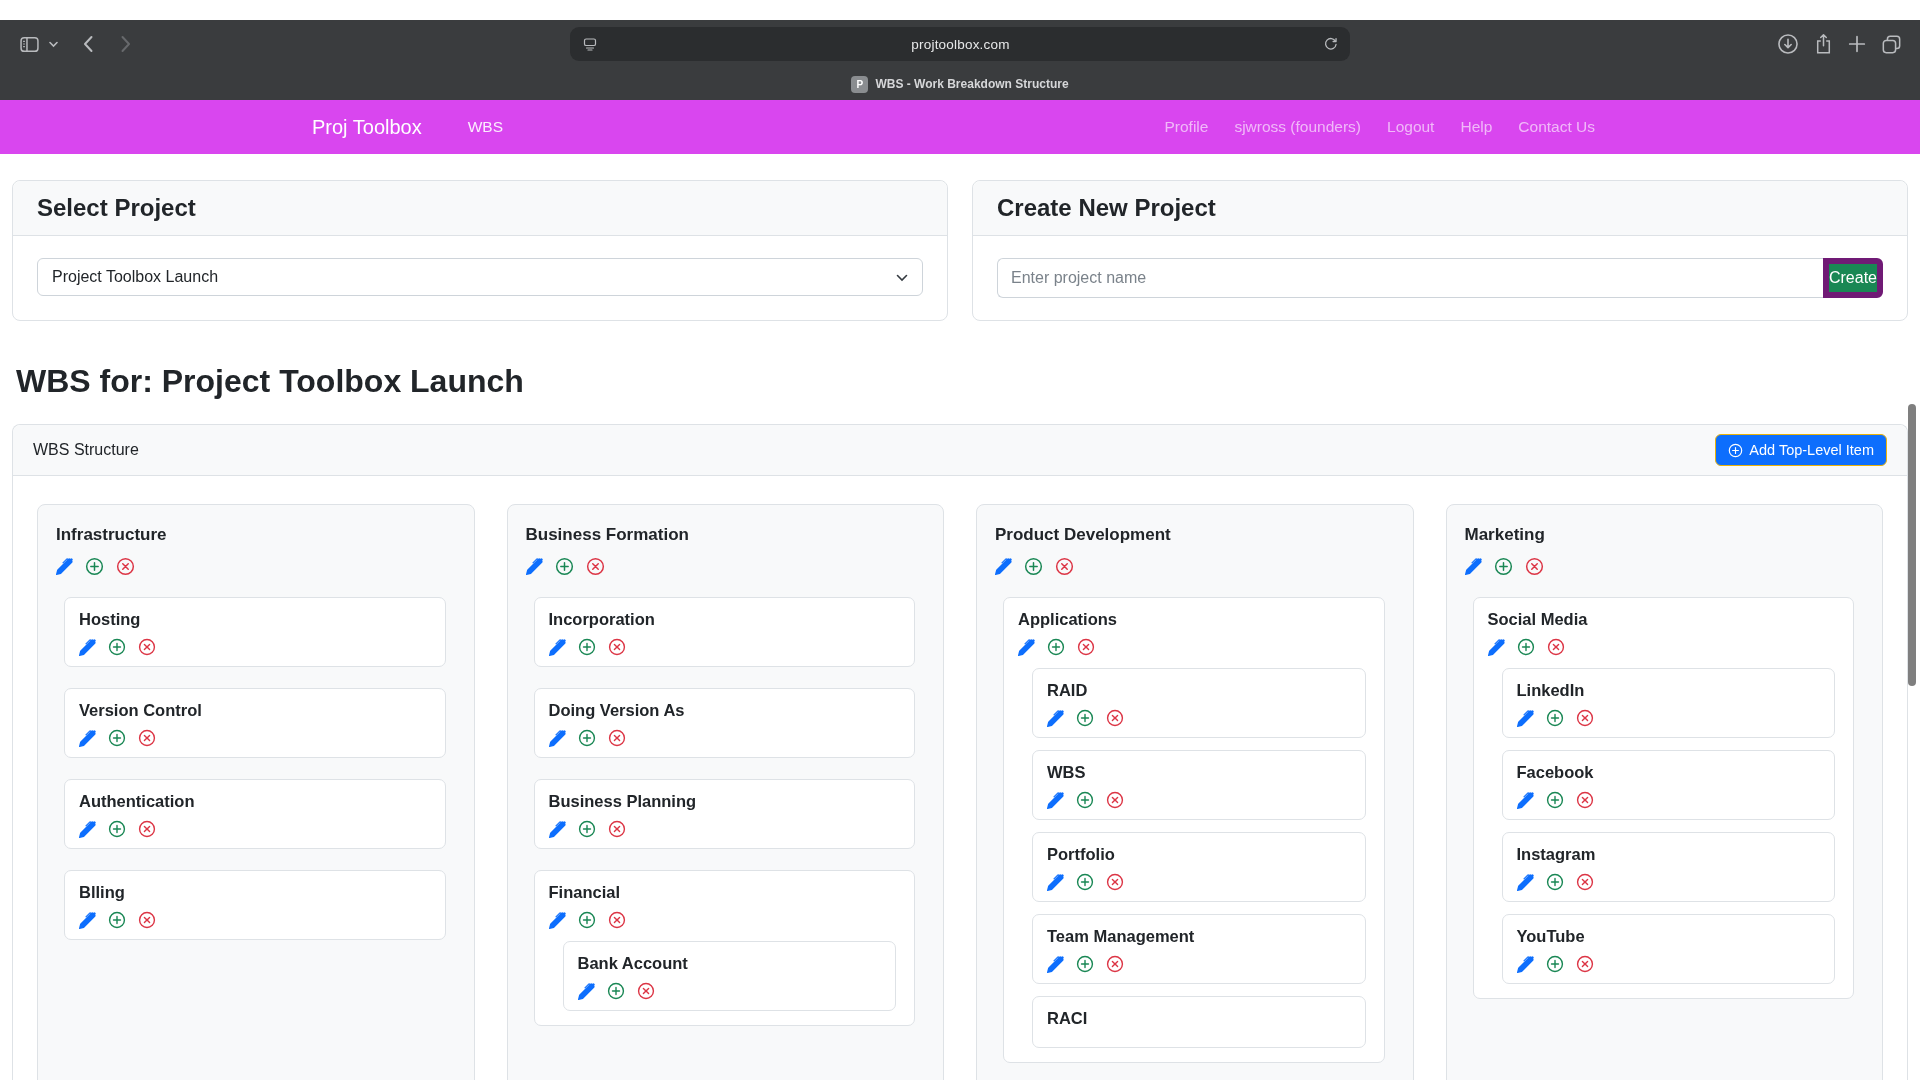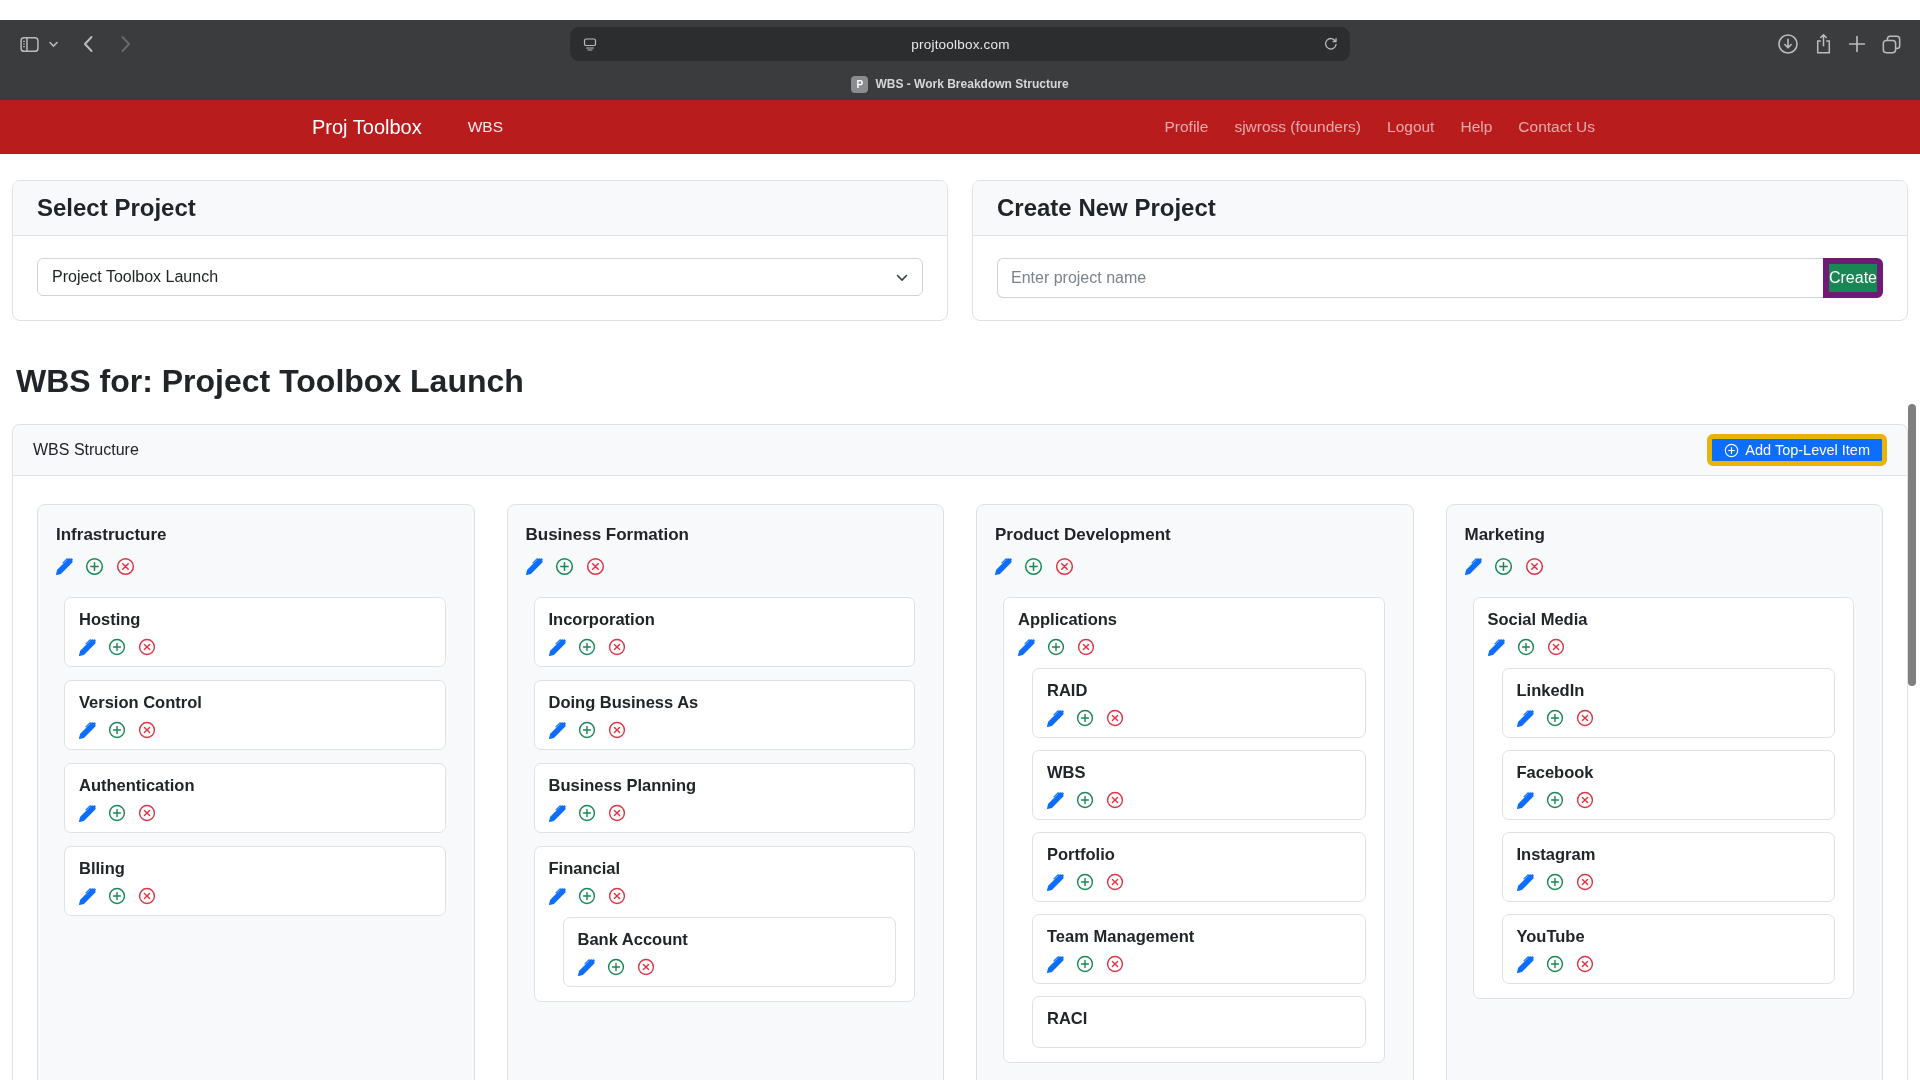--- a/index.html
+++ b/index.html
@@ -15,21 +15,21 @@
   .urlbar { position:absolute; left:570px; top:7px; width:780px; height:34px; background:#2b2d2f;
             border-radius:9px; display:flex; align-items:center; padding:0 12px; }
   .urlbar .url-text { flex:1; text-align:center; font-size:13.5px; color:#e7e8e9; letter-spacing:.2px; }
   .tr-group { position:absolute; right:18px; top:0; height:48px; display:flex; align-items:center; gap:15px; }
   .tabbar { height:32px; display:flex; align-items:center; justify-content:center; gap:7px; }
   .favicon { width:17px; height:17px; background:#8a8d90; border-radius:4px; color:#fff; font-size:10px;
              font-weight:bold; display:flex; align-items:center; justify-content:center; }
   .tab-title { font-size:12px; font-weight:600; color:#d6d7d9; }
 
   
-  .navbar { height:54px; background:#b91c1c; display:flex; align-items:center; }
+  .navbar { height:54px; background:#d946ef; display:flex; align-items:center; }
   .nav-inner { width:1320px; margin:0 auto; padding:0 12px; display:flex; align-items:center; }
   .brand { color:#ffffff; font-size:20px; font-weight:500; }
   .nav-link-main { color:rgba(255,255,255,.9); font-size:15.5px; margin-left:46px; }
   .nav-right { margin-left:auto; display:flex; align-items:center; }
   .nav-right a { color:rgba(255,255,255,.62); font-size:15.5px; padding:0 13px; text-decoration:none; }
 
   
   .content { padding:0 12px; }
   .top-row { display:flex; gap:24px; margin-top:26px; }
   .card { background:#fff; border:1px solid #dee2e6; border-radius:8px; flex:1; }
@@ -46,36 +46,36 @@
   .text-input::placeholder { color:#7a828a; }
   .btn-create { height:40px; background:#198754; color:#fff; border:6px solid #701a75; border-radius:0 6px 6px 0;
                 font-size:16px; padding:0 0; font-family:inherit; cursor:pointer; }
 
   
   .wbs-heading { font-size:32px; font-weight:600; margin:42px 4px 24px 4px; }
   .wbs-card { background:#fff; border:1px solid #dee2e6; border-radius:8px 8px 0 0; border-bottom:none; height:700px; }
   .wbs-card-header { background:#f8f9fa; border-bottom:1px solid #dee2e6; border-radius:8px 8px 0 0;
                      padding:9px 20px; display:flex; align-items:center; }
   .wbs-card-header .panel-title { font-size:16px; }
-  .btn-add { margin-left:auto; background:#0d6efd; border:5px solid #eab308; color:#fff; height:32px;
+  .btn-add { margin-left:auto; background:#0d6efd; border:1px solid #eab308; color:#fff; height:32px;
              border-radius:6px; font-size:14.5px; padding:0 12px; display:flex; align-items:center; gap:6px;
              font-family:inherit; cursor:pointer; }
   .wbs-body { padding:28px 24px; }
   .wbs-grid { display:grid; grid-template-columns:repeat(4,1fr); gap:32px; align-items:stretch; height:900px; }
 
   .wbs-col { background:#f8f9fa; border:1px solid #dee2e6; border-radius:8px; padding:18px; }
   .col-title { font-size:17px; font-weight:700; line-height:24px; margin-bottom:8px; }
   .actions { display:flex; align-items:center; gap:12px; height:22px; margin-bottom:20px; }
   .item .actions { height:18px; margin-bottom:0; }
   .act { background:none; border:none; padding:0; cursor:pointer; display:flex; align-items:center; }
   .ic { display:block; }
   .c-blue { color:#0d6efd; } .c-green { color:#198754; } .c-red { color:#dc3545; }
 
   .item { background:#fff; border:1px solid #dee2e6; border-radius:7px; padding:10px 14px;
-          margin:0 10px 13px 8px; }
+          margin:0 10px 21px 8px; }
   .item .item-title { font-size:16.5px; font-weight:700; line-height:22px; margin-bottom:8px; }
   .item .item { margin:12px 4px 4px 14px; }
 
   
   .scroll-thumb { position:absolute; right:4px; top:404px; width:8px; height:282px;
                   background:rgba(0,0,0,.5); border-radius:4px; }
 </style>
 </head>
 <body>
 
@@ -363,21 +363,21 @@
                   </svg>
                 </button>
               <button class="act">
                   <svg class="ic c-red" width="18" height="18" viewBox="0 0 16 16">
                     <use href="#i-x"></use>
                   </svg>
                 </button>
             </div>
           </div>
           <div class="item">
-            <div class="item-title">Doing Business As</div>
+            <div class="item-title">Doing Version As</div>
             <div class="actions">
               <button class="act">
                   <svg class="ic c-blue" width="17" height="17" viewBox="0 0 16 16">
                     <use href="#i-pencil"></use>
                   </svg>
                 </button>
               <button class="act">
                   <svg class="ic c-green" width="18" height="18" viewBox="0 0 16 16">
                     <use href="#i-plus"></use>
                   </svg>

